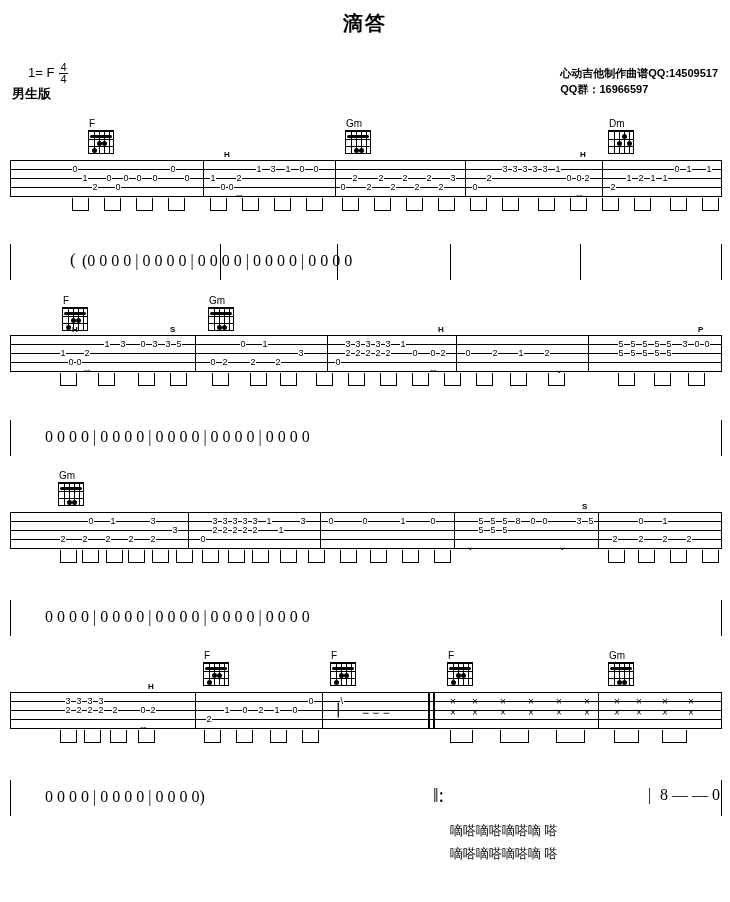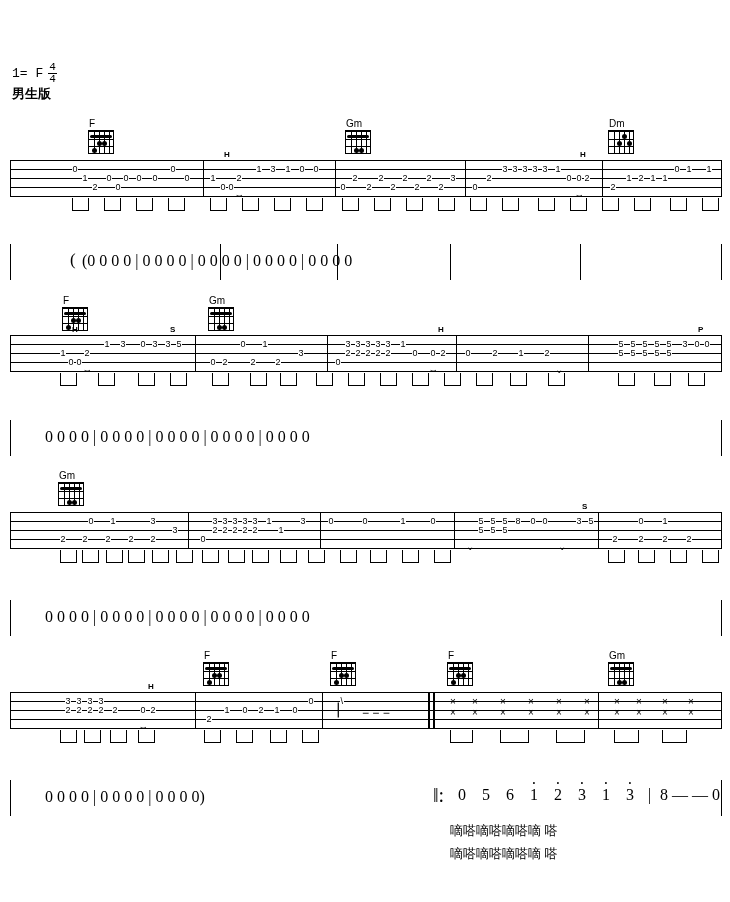--- a/index.html
+++ b/index.html
@@ -35,24 +35,23 @@
     position: absolute;
     top: 48px;
     left: 0;
     width: 730px;
     text-align: center;
     font-size: 14px;
   }
   .key-sig {
     position: absolute;
     top: 62px;
-    left: 12px;
+    left: 28px;
     font-size: 13px;
     white-space: nowrap;
-    font-family: Liberation Mono, monospace;
   }
   .key-sig .frac {
     display: inline-block;
     vertical-align: middle;
     text-align: center;
     line-height: 1.0;
     font-size: 11px;
     margin-left: 5px;
   }
   .key-sig .frac .num {
@@ -240,26 +239,31 @@
     position: absolute;
     font-size: 10px;
     line-height: 10px;
   }
 </style>
 </head>
 <body>
 
 <div class="sheet">
 
+  <div class="title">滴答</div>
 
   <div class="key-sig">
     <span>1= F</span><span class="frac"><span class="num">4</span><span class="den">4</span></span>
   </div>
   <div class="version">男生版</div>
 
+  <div class="credit">
+    <div>心动吉他制作曲谱QQ:14509517</div>
+    <div>QQ群：16966597</div>
+  </div>
 
   <div class="chordbox" style="left:88px; top:118px;">
     <div class="cname">F</div>
     <div class="chordgrid">
       <div class="v" style="left:5px"></div>
         <div class="v" style="left:10px"></div>
       <div class="v" style="left:15px"></div>
         <div class="v" style="left:20px"></div>
       <div class="h" style="top:7px"></div>
         <div class="h" style="top:14px"></div>
@@ -933,22 +937,19 @@
   </div>
 
   <div class="jianpu" style="left:45px; top:788px;">0 0 0 0 | 0 0 0 0 | 0 0 0 0)</div>
   <div class="stave" style="position:absolute; left:10px; top:780px; width:712px; height:36px;">
     <div class="barline" style="left:0px; top:0; height:36px;"></div>
     <div class="barline" style="left:711px; top:0; height:36px;"></div>
   </div>
 
   <div class="repeat-sign" style="left:433px; top:784px;">‖:</div>
 
-  <div class="jianpu" style="left:450px; top:786px;">
-    <span class="n">0</span><span class="n">5</span><span class="n">6</span><span class="n dotup">1</span><span class="n dotup">2</span><span class="n dotup">3</span><span class="n dotup">1</span><span class="n dotup">3</span>
-  </div>
   <div class="jianpu" style="left:648px; top:786px;">|</div>
   <div class="jianpu" style="left:660px; top:786px;">8  —  —   0</div>
 
   <div class="lyrics" style="left:450px; top:822px;">嘀嗒嘀嗒嘀嗒嘀  嗒</div>
   <div class="lyrics" style="left:450px; top:845px;">嘀嗒嘀嗒嘀嗒嘀  嗒</div>
 
 </div>
 
 </body></html>

